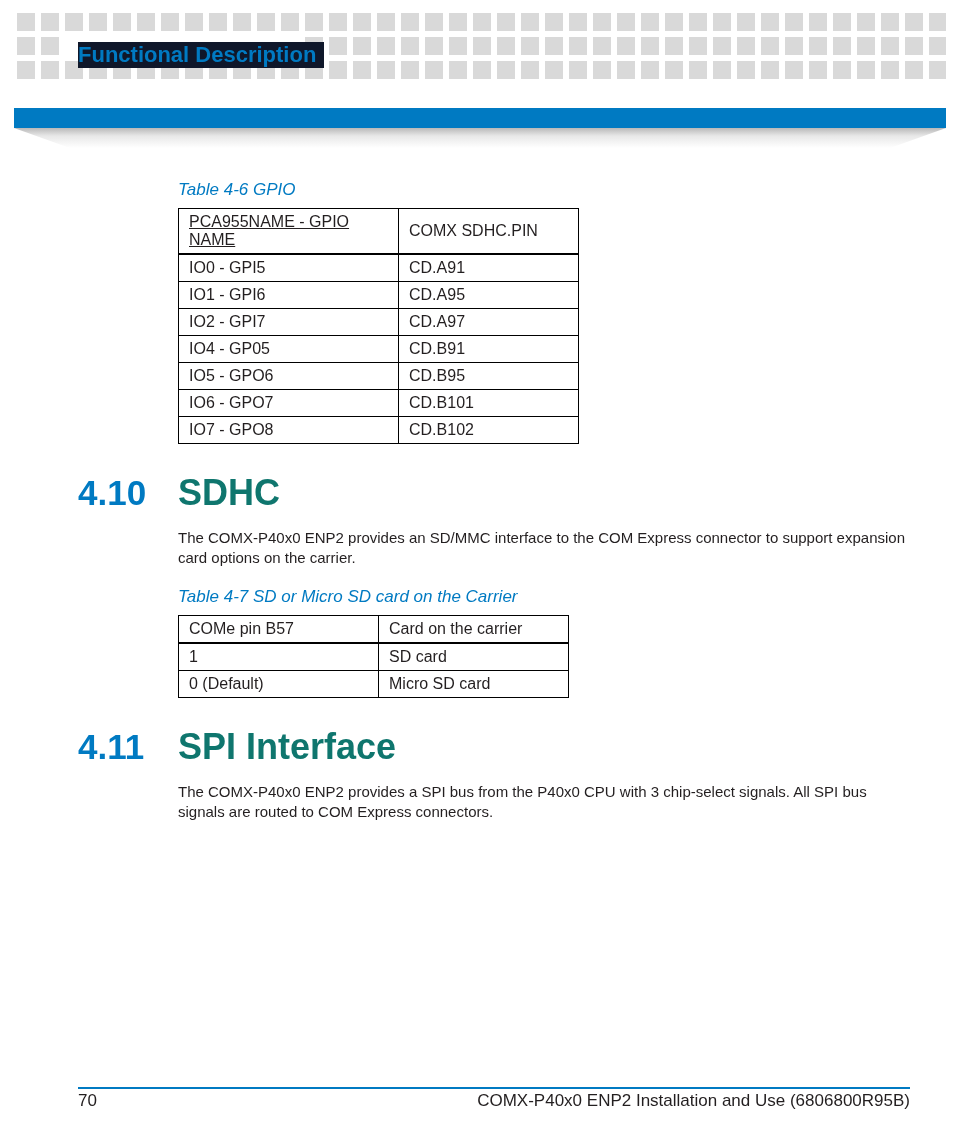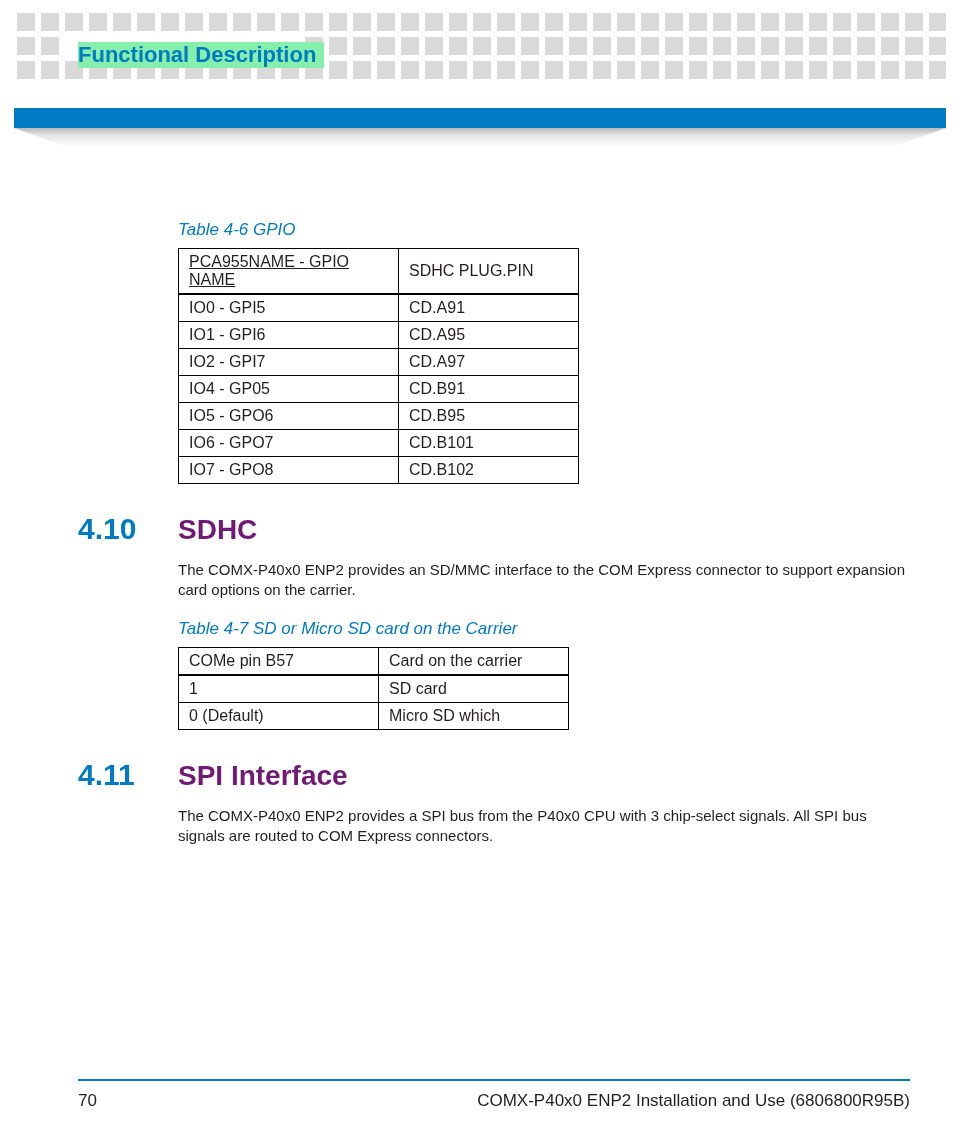--- a/index.html
+++ b/index.html
@@ -29,21 +29,21 @@
     background: #d9d9d9;
     margin: 3px;
   }
   .section-title {
     position: absolute;
     top: 42px;
     left: 78px;
     font-size: 22px;
     font-weight: 700;
     color: #007ac2;
-    background: #86efac;
+    background: #0f172a;
     padding: 0 8px 0 0;
     z-index: 2;
   }
   .sq.mask { background: #fff; }
 
   
   .blue-bar {
     position: absolute;
     top: 108px;
     left: 14px;
@@ -59,21 +59,20 @@
     height: 20px;
     background: linear-gradient(180deg, #b9b9b9 0%, #e8e8e8 40%, #ffffff 100%);
     clip-path: polygon(0 0, 100% 0, 94% 100%, 6% 100%);
   }
 
   .content {
     position: absolute;
     top: 180px;
     left: 78px;
     right: 44px;
-    margin-top: 40px;
   }
 
   .table-caption {
     font-style: italic;
     color: #007ac2;
     font-size: 17px;
     margin-bottom: 8px;
     margin-left: 100px;
   }
   table {
@@ -95,44 +94,44 @@
   .col-b { width: 180px; }
 
   .sec-row {
     display: flex;
     align-items: baseline;
     margin-top: 26px;
     margin-bottom: 14px;
   }
   .sec-num {
     color: #007ac2;
-    font-size: 30px;
+    font-size: 35px;
     font-weight: 700;
     width: 100px;
     flex-shrink: 0;
   }
   .sec-name {
-    color: #701a75;
-    font-size: 28px;
+    color: #0f766e;
+    font-size: 36px;
     font-weight: 700;
   }
   p.body {
     margin-left: 100px;
     font-size: 15px;
     line-height: 1.35;
     margin-bottom: 18px;
   }
 
   .footer {
     position: absolute;
     bottom: 34px;
     left: 78px;
     right: 44px;
     border-top: 2px solid #007ac2;
-    padding-top: 10px;
+    padding-top: 2px;
     display: flex;
     justify-content: space-between;
     font-size: 17px;
   }
 </style>
 </head>
 <body>
 
 <div class="header-pattern">
   <div class="row" id="hp-row-0"><span class="sq"></span><span class="sq"></span><span class="sq"></span><span class="sq"></span><span class="sq"></span><span class="sq"></span><span class="sq"></span><span class="sq"></span><span class="sq"></span><span class="sq"></span><span class="sq"></span><span class="sq"></span><span class="sq"></span><span class="sq"></span><span class="sq"></span><span class="sq"></span><span class="sq"></span><span class="sq"></span><span class="sq"></span><span class="sq"></span><span class="sq"></span><span class="sq"></span><span class="sq"></span><span class="sq"></span><span class="sq"></span><span class="sq"></span><span class="sq"></span><span class="sq"></span><span class="sq"></span><span class="sq"></span><span class="sq"></span><span class="sq"></span><span class="sq"></span><span class="sq"></span><span class="sq"></span><span class="sq"></span><span class="sq"></span><span class="sq"></span><span class="sq"></span></div>
@@ -145,21 +144,21 @@
 <div class="blue-bar"></div>
 <div class="shadow-bar"></div>
 
 <div class="content">
 
   <div class="table-caption">Table 4-6 GPIO</div>
   <table>
     <thead>
       <tr>
         <th class="col-a">PCA955NAME - GPIO NAME</th>
-        <th class="col-b">SDHC PLUG.PIN</th>
+        <th class="col-b">COMX SDHC.PIN</th>
       </tr>
     </thead>
     <tbody id="table1-body">
         <tr>
           <td>IO0 - GPI5</td>
           <td>CD.A91</td>
         </tr>
         <tr>
           <td>IO1 - GPI6</td>
           <td>CD.A95</td>
@@ -201,21 +200,21 @@
         <th style="width:190px">Card on the carrier</th>
       </tr>
     </thead>
     <tbody id="table2-body">
         <tr>
           <td>1</td>
           <td>SD card</td>
         </tr>
         <tr>
           <td>0 (Default)</td>
-          <td>Micro SD which</td>
+          <td>Micro SD card</td>
         </tr>
       </tbody>
   </table>
 
   <div class="sec-row">
     <div class="sec-num">4.11</div>
     <div class="sec-name">SPI Interface</div>
   </div>
   <p class="body">The COMX-P40x0 ENP2 provides a SPI bus from the P40x0 CPU with 3 chip-select signals. All SPI bus signals are routed to COM Express connectors.</p>
 

